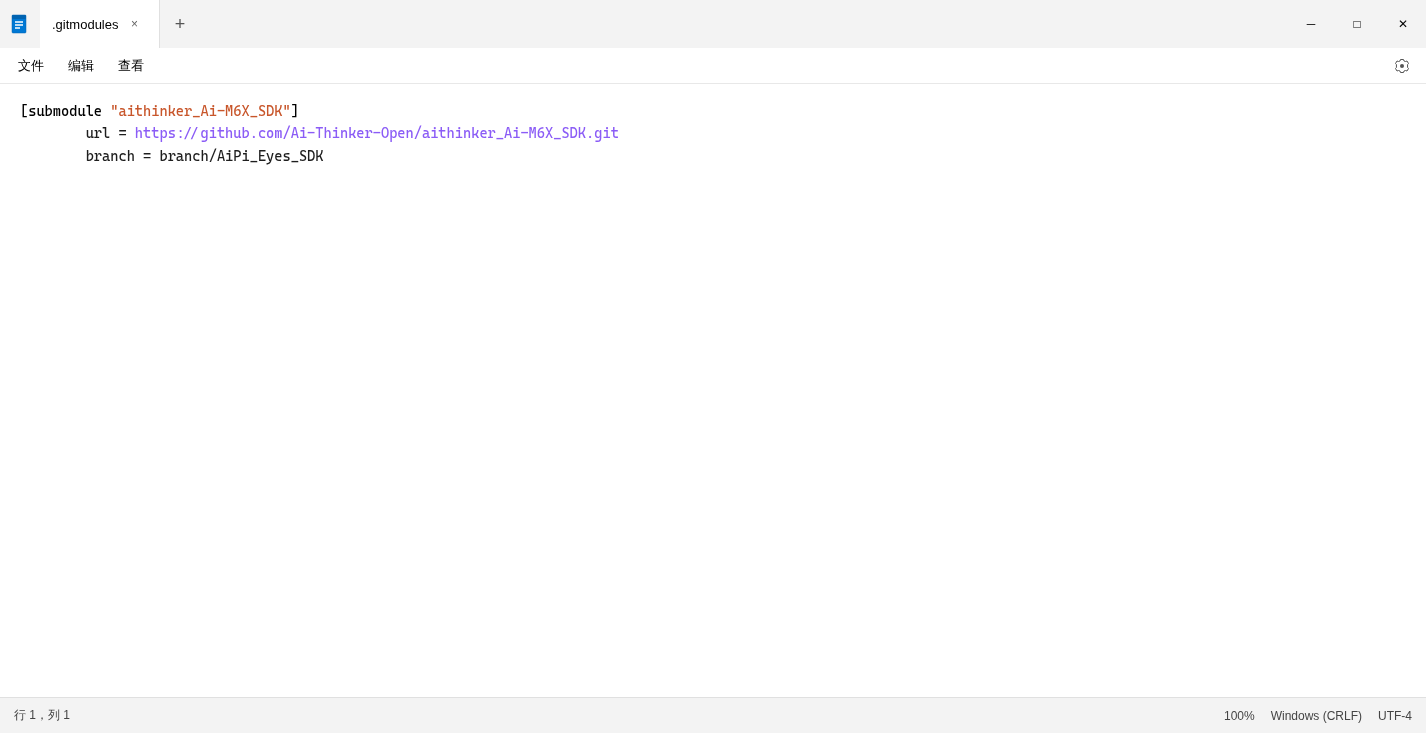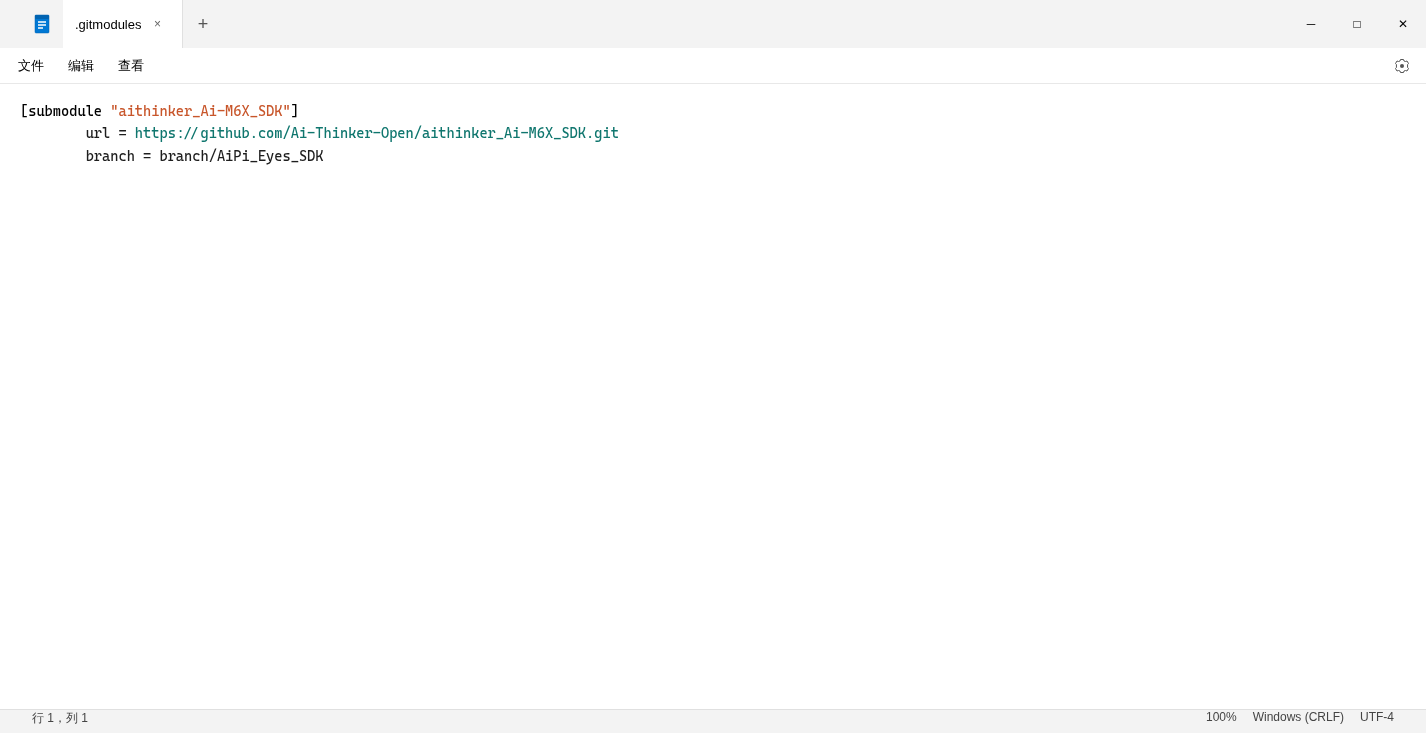--- a/index.html
+++ b/index.html
@@ -19,21 +19,20 @@
     }
 
     
     .title-bar {
       display: flex;
       align-items: center;
       height: 48px;
       background: #f3f3f3;
       padding: 0 0 0 8px;
       flex-shrink: 0;
-      margin-left: 23px;
     }
 
     .title-bar-icon {
       width: 24px;
       height: 24px;
       margin-right: 8px;
       display: flex;
       align-items: center;
       justify-content: center;
       flex-shrink: 0;
@@ -155,30 +154,30 @@
 
     .code-bracket {
       color: #000000;
     }
 
     .code-string {
       color: #c8562b;
     }
 
     .code-url {
-      color: #0f766e;
+      color: #8b5cf6;
     }
 
     
     .status-bar {
       display: flex;
-      align-items: flex-start;
-      height: 24px;
+      align-items: center;
+      height: 36px;
       background: #f3f3f3;
-      padding: 0 32px;
+      padding: 0 14px;
       font-size: 12px;
       color: #444;
       flex-shrink: 0;
       border-top: 1px solid #e0e0e0;
       justify-content: space-between;
     }
 
     .status-left {
       display: flex;
       align-items: center;

